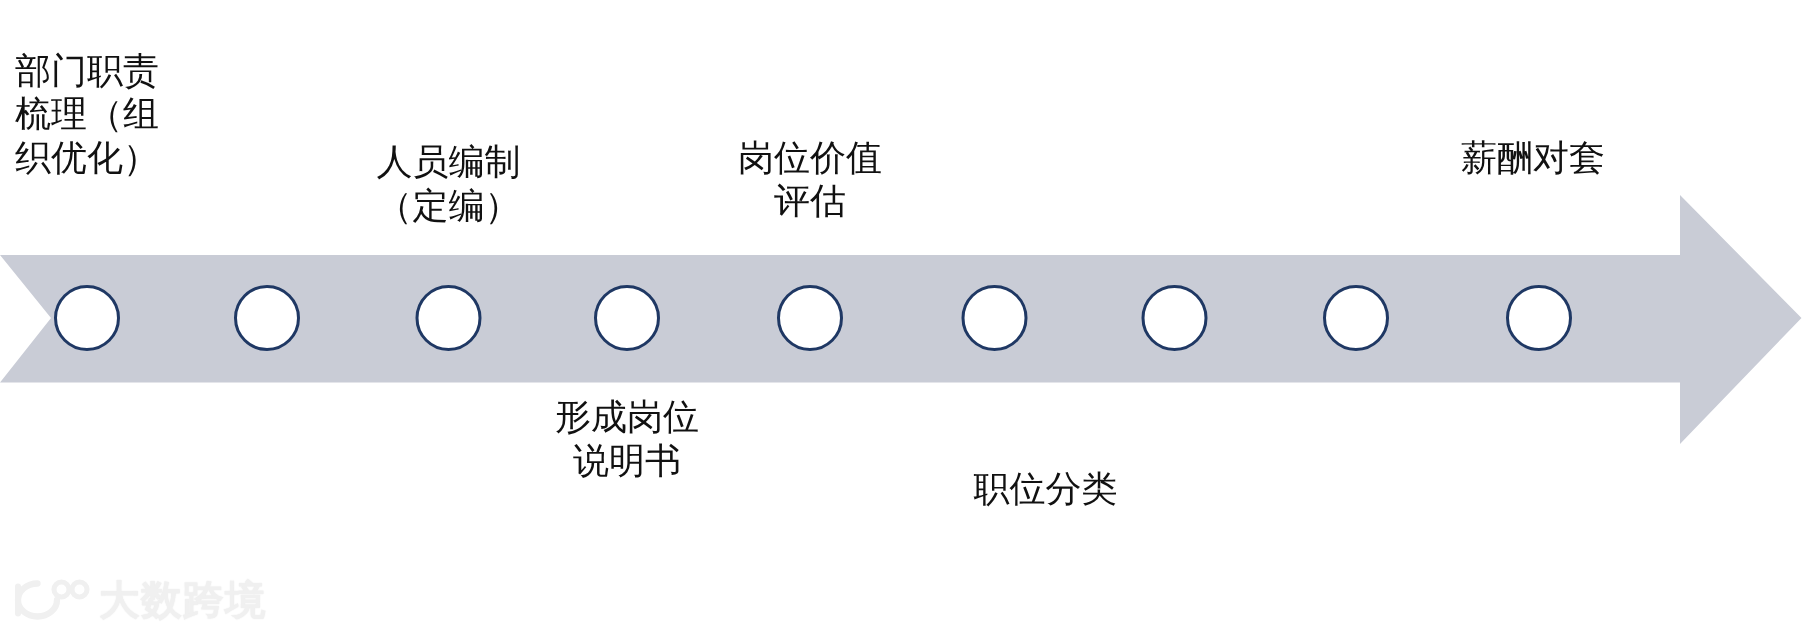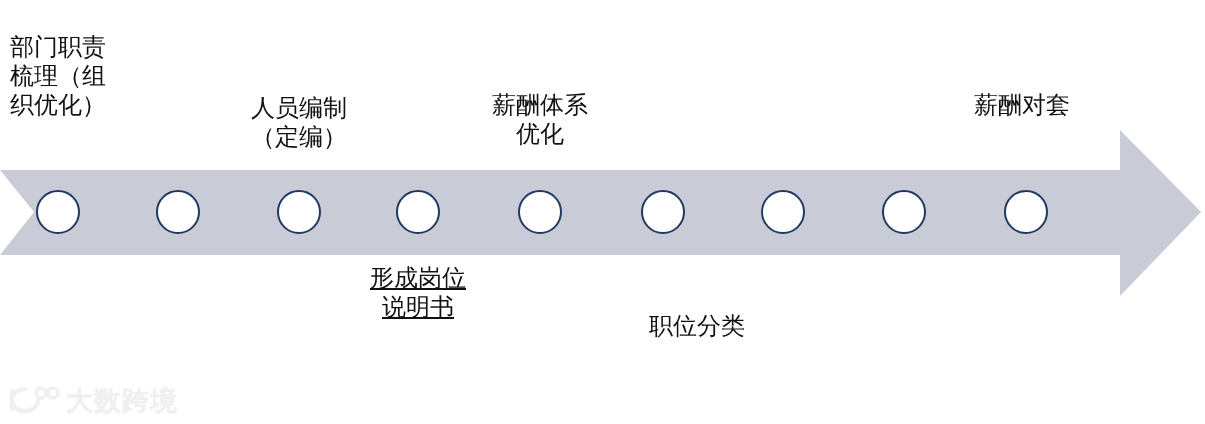--- a/index.html
+++ b/index.html
@@ -77,27 +77,27 @@
   <div class="node-circle" style="left:518px;top:190px;"></div>
   <div class="node-circle" style="left:641px;top:190px;"></div>
   <div class="node-circle" style="left:761px;top:190px;"></div>
   <div class="node-circle" style="left:882px;top:190px;"></div>
   <div class="node-circle" style="left:1004px;top:190px;"></div>
 
   <div class="step-label label-above" style="left:8px;top:33px;width:100px;">部门职责梳理（组织优化）</div>
 
   <div class="step-label label-above" style="left:249px;top:62px;width:100px;margin-top:32px;">人员编制（定编）</div>
 
-  <div class="step-label label-above" style="left:490px;top:91px;width:100px;">薪酬体系优化</div>
+  <div class="step-label label-above" style="left:490px;top:91px;width:100px;">岗位价值评估</div>
 
 
   <div class="step-label label-above" style="left:972px;top:91px;width:100px;">薪酬对套</div>
 
 
-  <div class="step-label label-below" style="left:368px;top:264px;width:100px;text-decoration:underline;">形成岗位说明书</div>
+  <div class="step-label label-below" style="left:368px;top:264px;width:100px;">形成岗位说明书</div>
 
   <div class="step-label label-below" style="left:647px;top:264px;width:100px;margin-top:48px;">职位分类</div>
 
 
   <div id="watermark">
     <svg width="52" height="30" viewBox="0 0 52 30" xmlns="http://www.w3.org/2000/svg">
       <rect x="2" y="4" width="4" height="22" rx="2" fill="#F0F0F0"></rect>
       <path d="M30 15a13 11 0 1 1-13-11" fill="none" stroke="#F0F0F0" stroke-width="4.2" stroke-linecap="round"></path>
       <circle cx="33" cy="8" r="5" fill="none" stroke="#F0F0F0" stroke-width="3.4"></circle>
       <circle cx="45" cy="8" r="5" fill="none" stroke="#F0F0F0" stroke-width="3.4"></circle>

